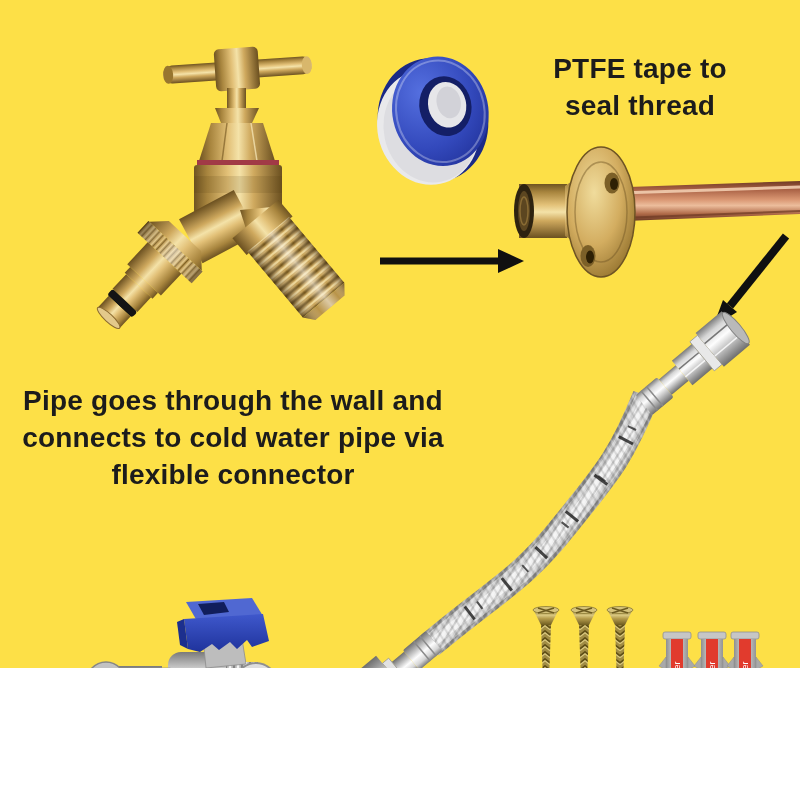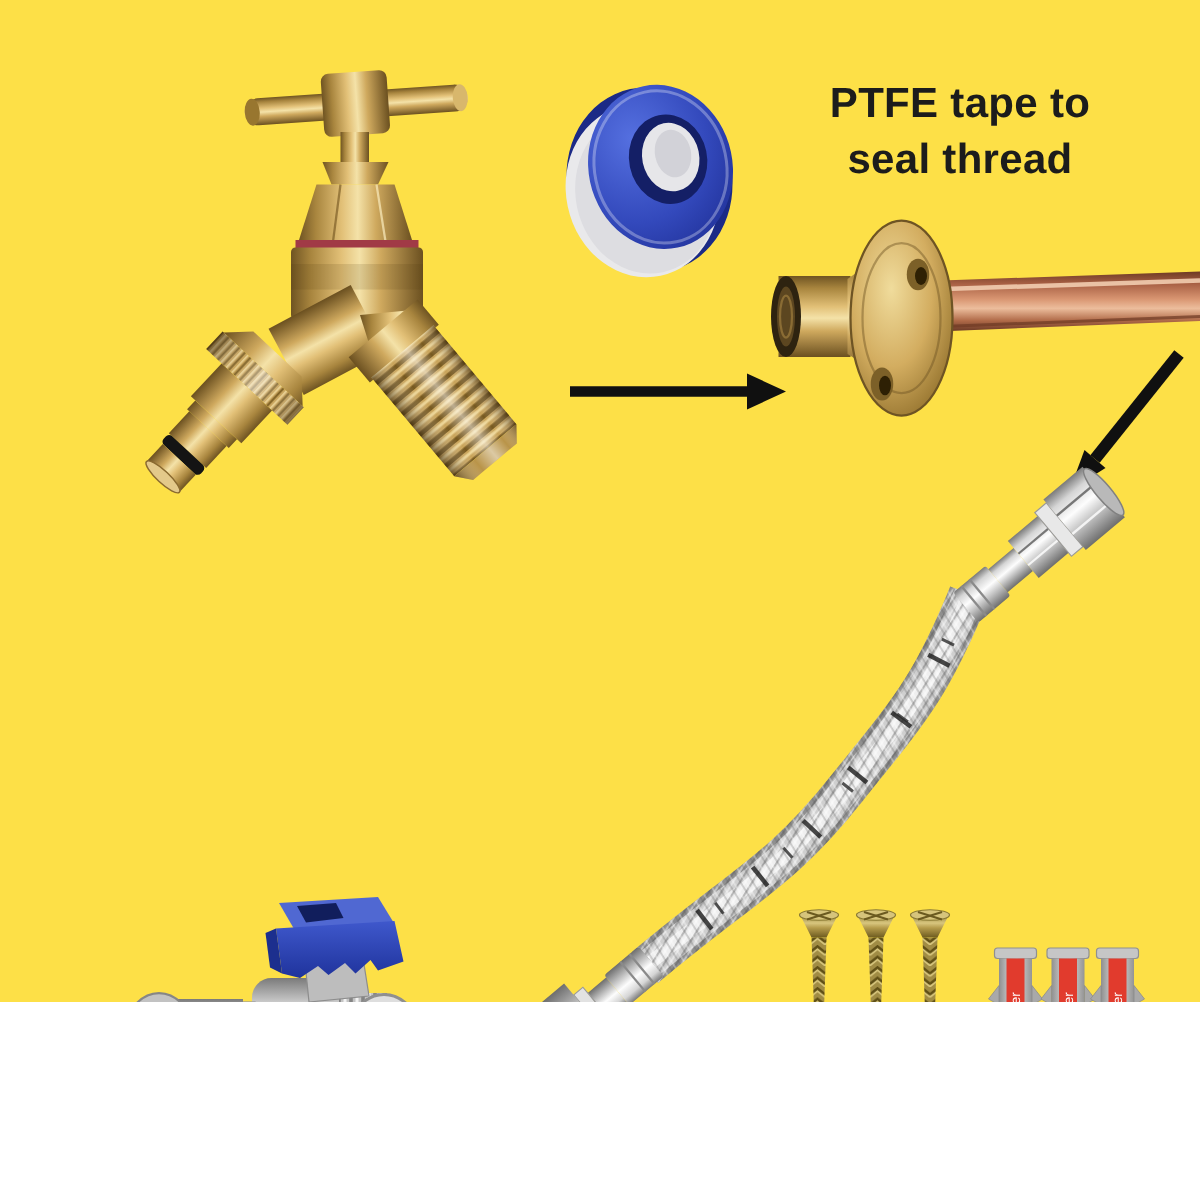--- a/index.html
+++ b/index.html
@@ -329,13 +329,16 @@
     <text transform="translate(3 688) rotate(-90)" font-size="9" fill="#ffffff" font-family="Liberation Sans, sans-serif">fischer</text>
     <path d="M-6,694 L0,700 L6,694" stroke="#cfcfcf" stroke-width="2.2" fill="none"></path>
     <path d="M-6,703 L0,709 L6,703" stroke="#cfcfcf" stroke-width="2.2" fill="none"></path>
     <path d="M-6,712 L0,718 L6,712" stroke="#cfcfcf" stroke-width="2.2" fill="none"></path>
   </g>
 </g>
 </svg>
 
 <div class="label label-ptfe">PTFE tape to
 seal thread</div>
+<div class="label label-pipe">Pipe goes through the wall and
+connects to cold water pipe via
+flexible connector</div>
 </div>
 
 </body></html>

